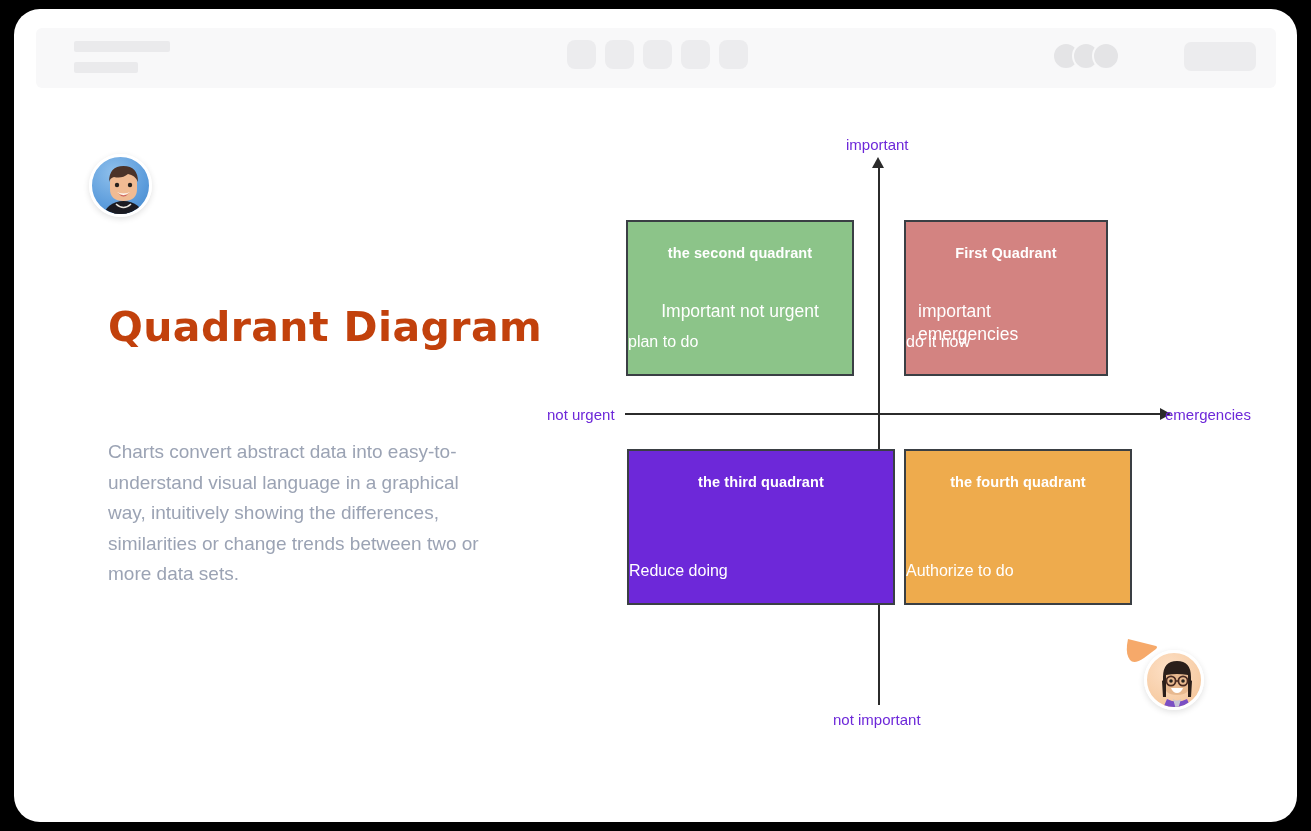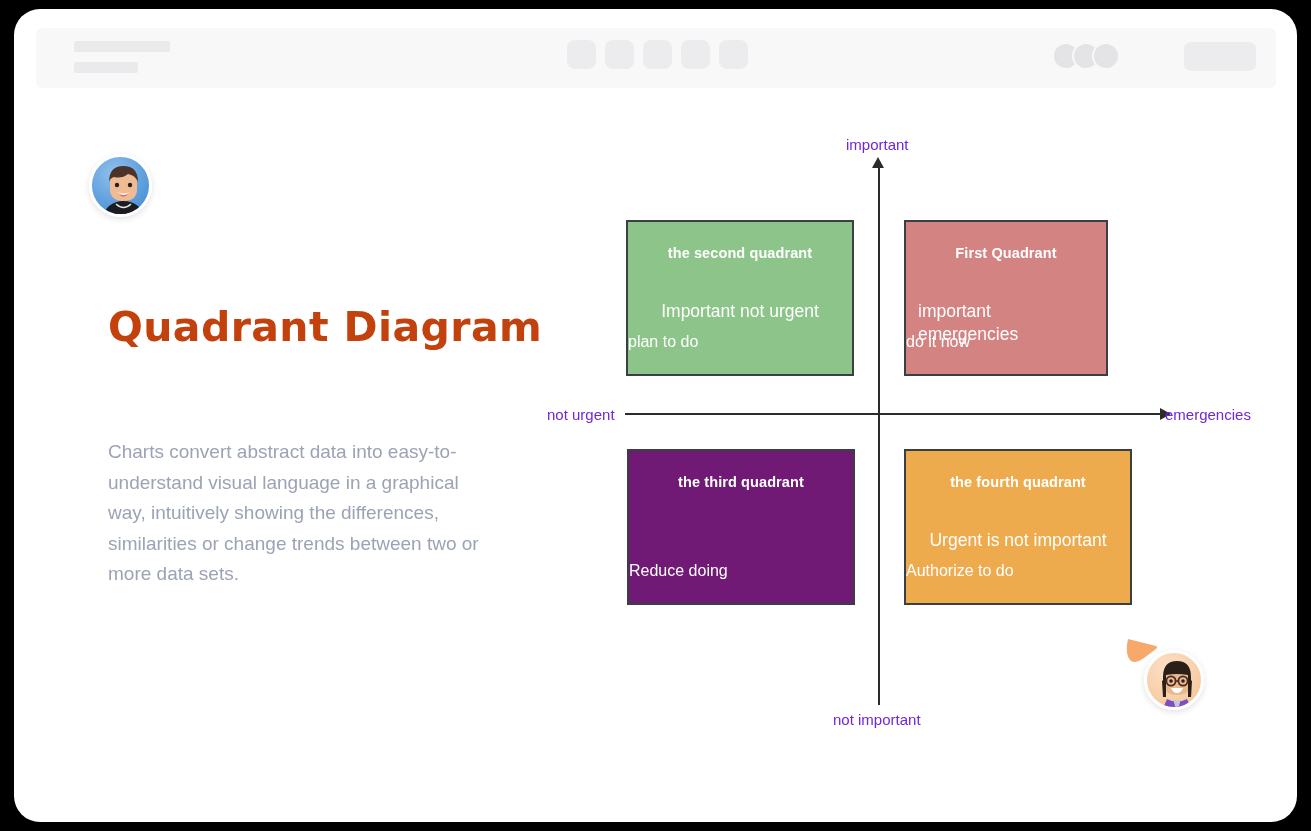--- a/index.html
+++ b/index.html
@@ -171,21 +171,21 @@
   .quad .q-action {
     font-size: 16px;
     font-weight: 400;
     position: absolute;
     bottom: 23px;
     left: 0; right: 0;
   }
 
   .quad-2 { left: 612px; top: 211px; width: 228px; height: 156px; background: #8cc489; }
   .quad-1 { left: 890px; top: 211px; width: 204px; height: 156px; background: #d38381; }
-  .quad-3 { left: 613px; top: 440px; width: 228px; height: 156px; background: #701a75; }
+  .quad-3 { left: 613px; top: 440px; width: 268px; height: 156px; background: #6d28d9; }
   .quad-4 { left: 890px; top: 440px; width: 228px; height: 156px; background: #eeab4d; }
 
   
   .avatar-cluster-2 { position: absolute; left: 1095px; top: 615px; width: 120px; height: 100px; }
   .cursor-orange { position: absolute; left: 16px; top: 12px; }
   .avatar-second {
     position: absolute; left: 35px; top: 26px;
     width: 60px; height: 60px; border-radius: 50%;
     background: radial-gradient(circle at 40% 30%, #fde0c6 0%, #f7cda6 65%, #f2bc8c 100%);
     border: 3px solid #ffffff;
@@ -266,21 +266,20 @@
       <div class="q-action">do it now</div>
     </div>
 
     <div class="quad quad-3">
       <div class="q-title">the third quadrant</div>
       <div class="q-action">Reduce doing</div>
     </div>
 
     <div class="quad quad-4">
       <div class="q-title">the fourth quadrant</div>
-      <div class="q-mid">Urgent is not important</div>
       <div class="q-action">Authorize to do</div>
     </div>
   </div>
 
   <div class="avatar-cluster-2">
     <svg class="cursor-orange" width="34" height="30" viewBox="0 0 34 30">
       <path d="M3 3 L31 10 Q33 11 31 13 L19 22 Q9 29 5 24 Q1 19 2 9 Z" fill="#f6a96a"></path>
     </svg>
     <div class="avatar-second">
       <svg viewBox="0 0 60 60" width="60" height="60">

